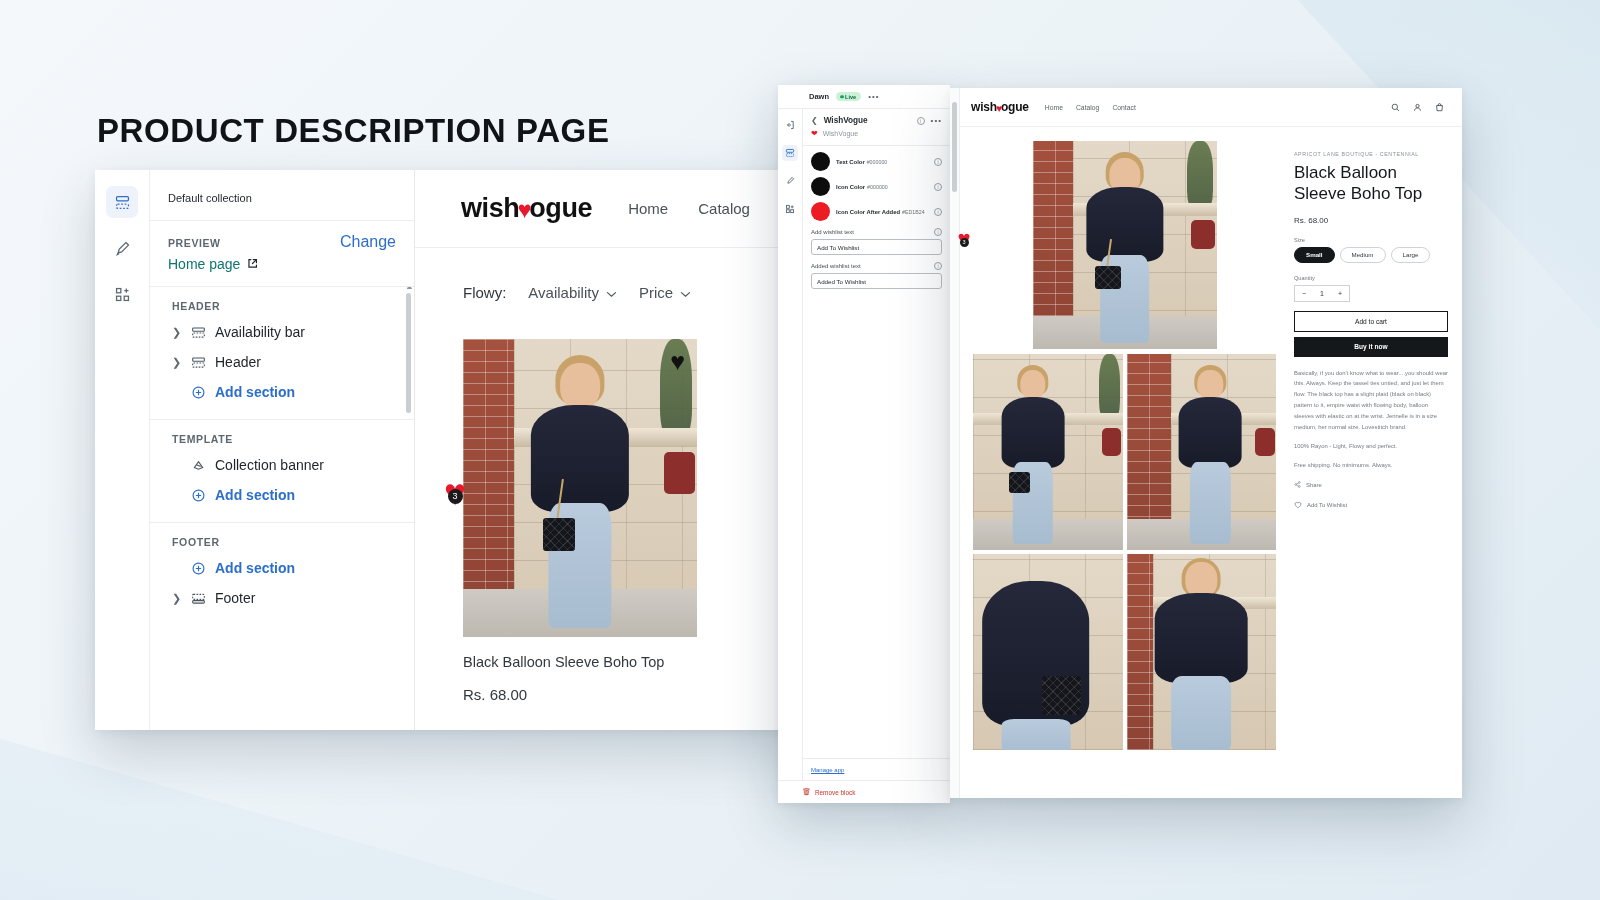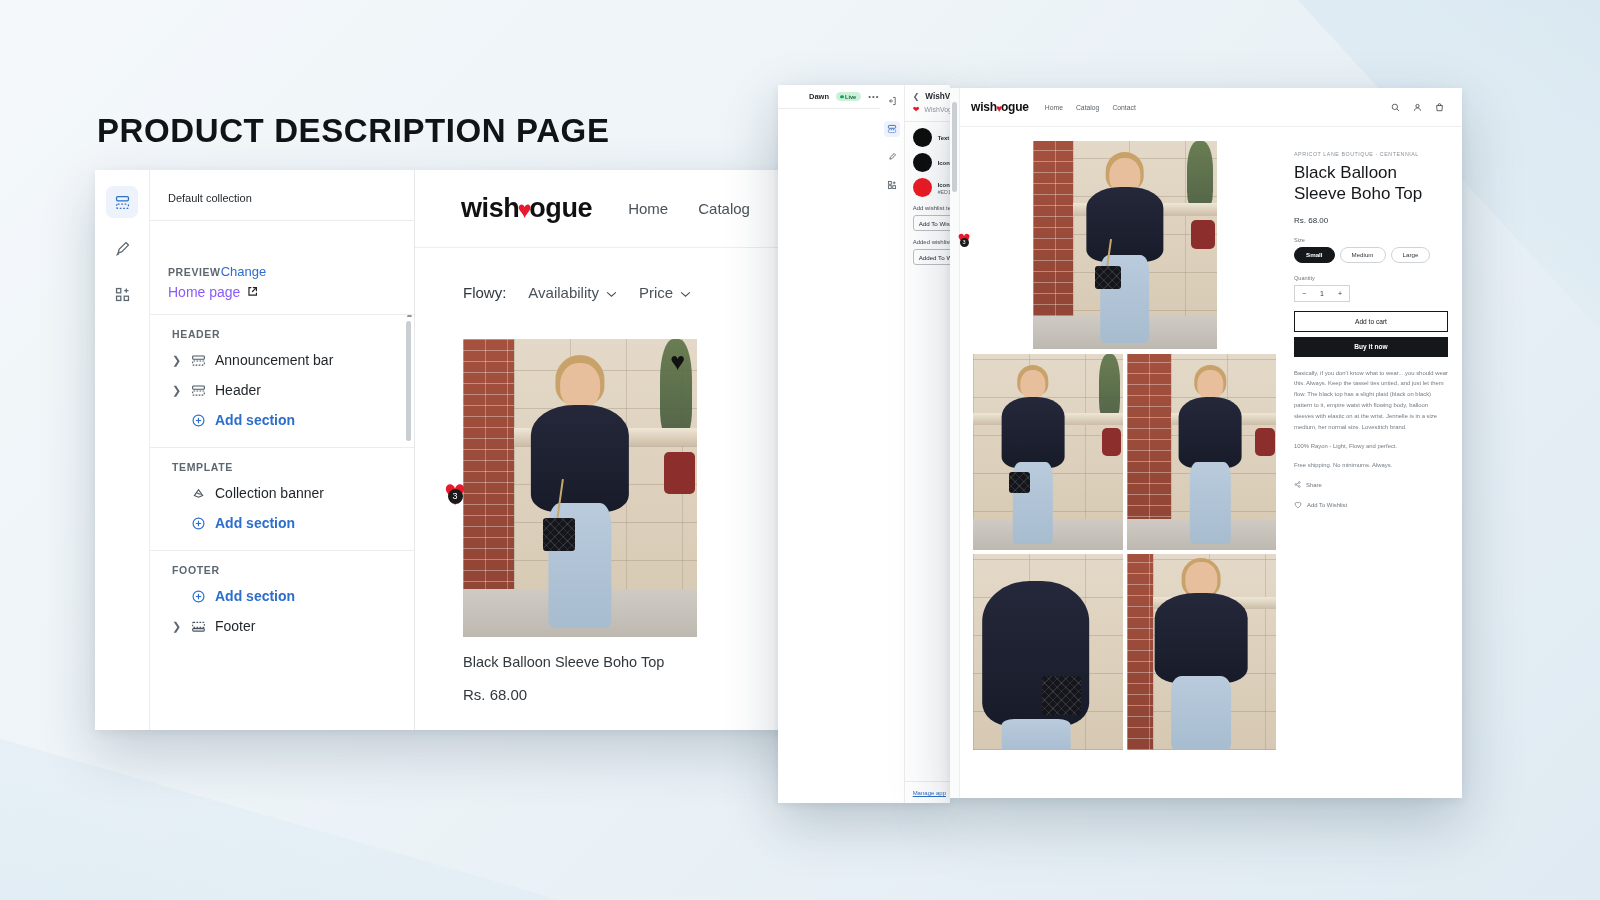--- a/index.html
+++ b/index.html
@@ -44,24 +44,24 @@
   }
   .rail-btn {
     width: 32px; height: 32px; border-radius: 7px; display: flex;
     align-items: center; justify-content: center; color: #5c6770; cursor: pointer;
   }
   .rail-btn.active { background: #eef2fb; color: #2c6ecb; }
 
   .editor-panel { width: 265px; flex: 0 0 265px; border-right: 1px solid #e6e8ea; display: flex; flex-direction: column; background:#fff; }
   .ep-title { font-size: 11px; color: #1f2429; padding: 22px 20px 16px 18px; border-bottom: 1px solid #ededee; font-weight: 400; }
   .ep-preview { padding: 12px 18px 14px 18px; border-bottom: 1px solid #ededee; }
-  .ep-prev-row { display: flex; align-items: baseline; margin-top: 31px; }
+  .ep-prev-row { display: flex; justify-content: space-between; align-items: baseline; }
   .ep-prev-label { font-size: 10.5px; letter-spacing: 0.6px; color: #5c6770; font-weight: 600; }
-  .ep-change { font-size: 13px; color: #2c6ecb; cursor: pointer; }
-  .ep-prev-page { font-size: 14px; color: #8b5cf6; margin-top: 5px; display: flex; align-items: center; gap: 7px; }
+  .ep-change { font-size: 16px; color: #2c6ecb; cursor: pointer; }
+  .ep-prev-page { font-size: 14px; color: #0f766e; margin-top: 5px; display: flex; align-items: center; gap: 7px; }
 
   .ep-scroll { flex: 1; position: relative; overflow: hidden; }
   .ep-group { border-bottom: 1px solid #ededee; padding: 13px 0 12px 0; }
   .ep-group-title { font-size: 10.5px; letter-spacing: 0.65px; color: #5c6770; font-weight: 600; padding: 0 18px 5px 22px; }
   .ep-item {
     display: flex; align-items: center; gap: 9px;
     padding: 7px 18px 7px 22px; font-size: 14px; color: #1f2429; cursor: pointer;
   }
   .ep-item .chev { width: 10px; color: #5c6770; font-size: 11px; flex: 0 0 10px; }
   .ep-item .chev.blank { visibility: hidden; }
@@ -140,21 +140,21 @@
                       repeating-linear-gradient(-45deg, rgba(255,255,255,0.10) 0 1px, rgba(0,0,0,0) 1px 6px);
   }
   .ph-chain { position: absolute; width: 2px; height: 14%; background: #c9a96a; left: 41%; top: 47%; transform: rotate(8deg); }
   .ph-tree { position: absolute; right: 2%; top: 0; width: 14%; height: 34%; background: linear-gradient(180deg,#5c7346,#43583a); border-radius: 40% 40% 30% 30%; opacity: .9; }
   .ph-car { position: absolute; right: 1%; top: 38%; width: 13%; height: 14%; background: #8c2f2c; border-radius: 5px; }
 
   
   .app-window {
     position: absolute; left: 778px; top: 85px; width: 172px; height: 718px;
     background: #fff; box-shadow: 0 20px 50px rgba(25,45,65,0.22), 0 2px 8px rgba(25,45,65,0.08);
-    display: flex; flex-direction: row; overflow: hidden; font-size: 7px;
+    display: flex; flex-direction: column; overflow: hidden; font-size: 7px;
   }
   .aw-topbar { height: 24px; display: flex; align-items: center; gap: 7px; padding-left: 31px; border-bottom: 1px solid #ececed; }
   .aw-theme { font-size: 7.5px; color: #1f2429; font-weight: 600; }
   .live-pill { background: #cdf0d9; color: #0d6b3f; font-size: 5.6px; padding: 1.5px 5px 1.5px 9px; border-radius: 8px; position: relative; font-weight: 600; }
   .live-pill::before { content:""; position:absolute; left:4px; top:50%; transform: translateY(-50%); width:3.5px;height:3.5px;border-radius:50%;background:#18a05c; }
   .aw-dots { color: #5c6770; letter-spacing: 1px; font-size: 8px; }
   .aw-body { flex: 1; display: flex; min-height: 0; }
   .aw-rail { width: 25px; flex: 0 0 25px; border-right: 1px solid #ececed; padding-top: 8px; display: flex; flex-direction: column; align-items: center; gap: 12px; }
   .aw-rail .rb { width: 16px; height: 16px; display:flex;align-items:center;justify-content:center; color:#5c6770; border-radius:4px; }
   .aw-rail .rb.active { background:#eef2fb; color:#2c6ecb; }
@@ -289,21 +289,21 @@
       <div class="ep-group">
         <div class="ep-group-title">HEADER</div>
         <div class="ep-item">
           <span class="chev">❯</span>
           <span class="sec-ico">
             <svg width="15" height="15" viewBox="0 0 18 18" fill="none" stroke="currentColor" stroke-width="1.3">
               <rect x="2" y="3.5" width="14" height="4" rx="1"></rect>
                 <rect x="2" y="9.5" width="14" height="5" rx="1" stroke-dasharray="2 1.6"></rect>
             </svg>
           </span>
-          <span>Announcement bar</span>
+          <span>Availability bar</span>
         </div>
         <div class="ep-item">
           <span class="chev">❯</span>
           <span class="sec-ico">
             <svg width="15" height="15" viewBox="0 0 18 18" fill="none" stroke="currentColor" stroke-width="1.3">
               <rect x="2" y="3.5" width="14" height="4" rx="1"></rect>
                 <rect x="2" y="9.5" width="14" height="5" rx="1" stroke-dasharray="2 1.6"></rect>
             </svg>
           </span>
           <span>Header</span>

